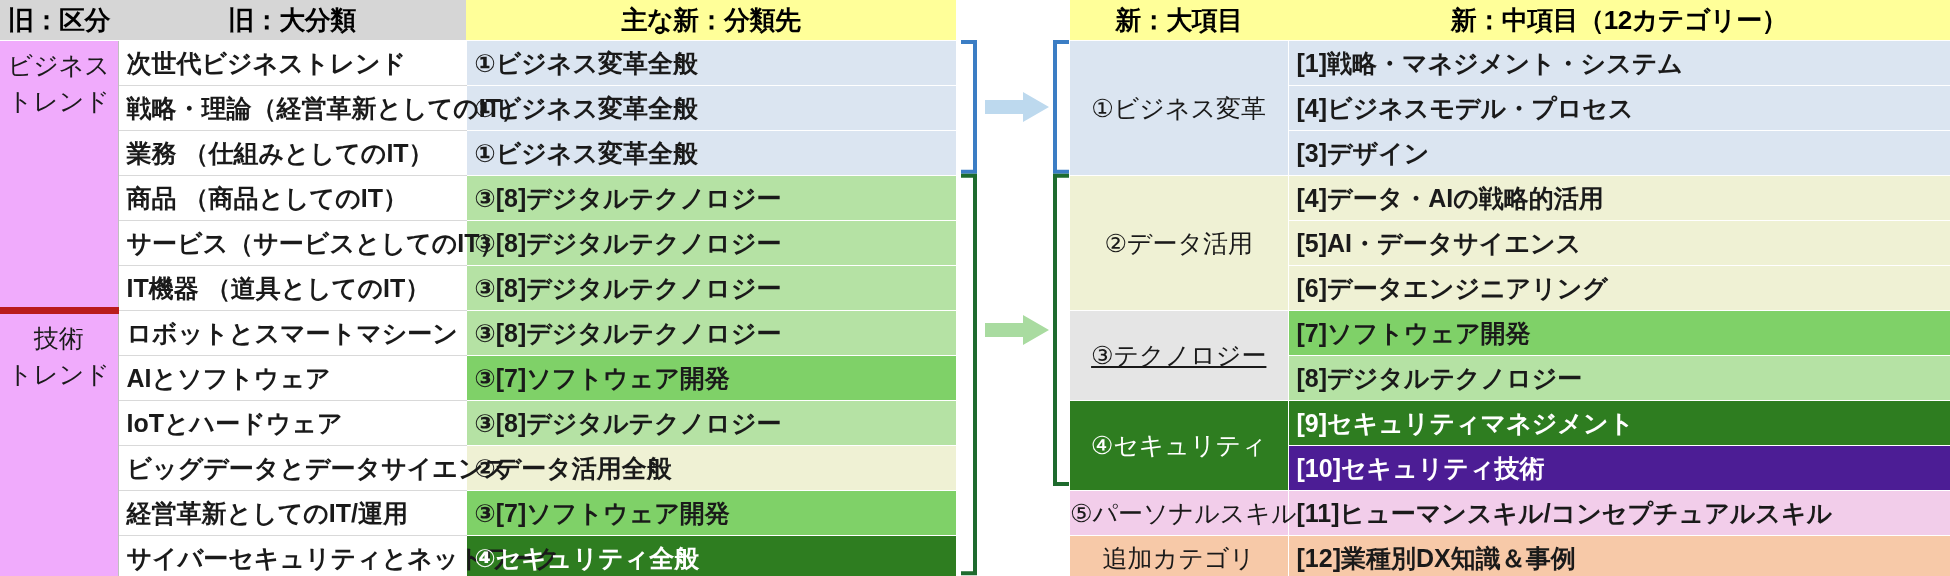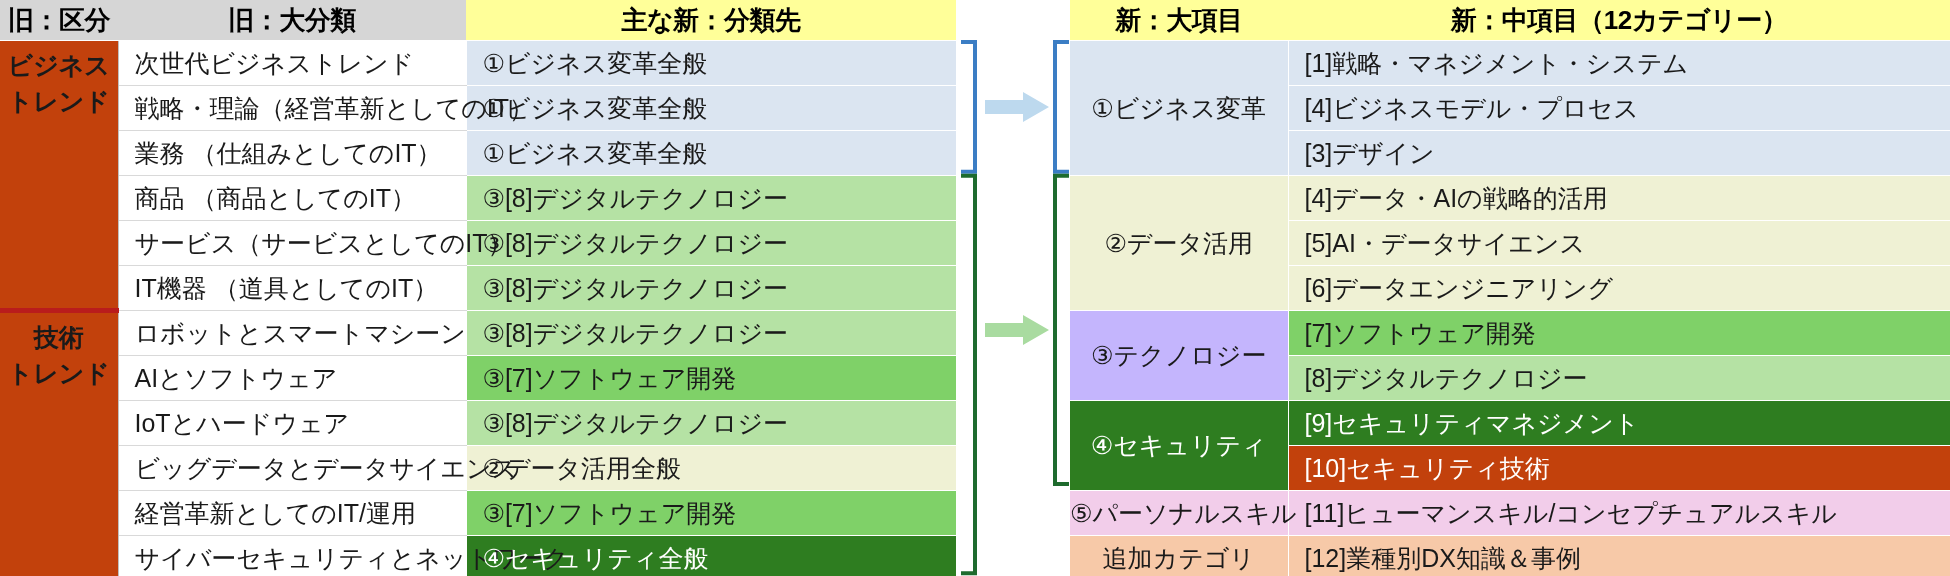--- a/index.html
+++ b/index.html
@@ -25,39 +25,38 @@
   }
   .hdr-grey{background:#d6d6d6;border-bottom:1px solid #ffffff;}
   .hdr-yellow{background:#ffff99;border-bottom:1px solid #ffffff;}
 
   .cell{
     font-size:25px;
     color:#1a1a1a;
     height:44px;
     white-space:nowrap;
   }
-  .cell-pad{padding-left:16px;}
+  .cell-pad{padding-left:8px;font-weight:bold;}
 
   
   #left-table{position:absolute;left:0;top:0;width:956px;}
   #left-table col.c1{width:118px;}
   #left-table col.c2{width:348px;}
   #left-table col.c3{width:490px;}
 
   .lt-kubun{
-    background:#c2410c;
+    background:#f0abfc;
     text-align:center;
     font-size:25px;
     color:#1a1a1a;
     line-height:1.45;
     border-right:1px solid #bfbfbf;
-    border-bottom:5px solid #b91c1c;
+    border-bottom:7px solid #b91c1c;
     vertical-align:top;
     padding-top:6px;
-    font-weight:bold;
   }
   .lt-daibunrui{
     background:#ffffff;
     border-bottom:1px solid #d9d9d9;
     border-right:1px solid #ffffff;
   }
   .lt-bunruisaki{
     border-bottom:1px solid #ffffff;
   }
 
@@ -178,32 +177,32 @@
           <td class="cell rt-dai" rowspan="3" style="background: rgb(239, 241, 212);">②データ活用</td>
           <td class="cell cell-pad rt-chu" style="background: rgb(239, 241, 212);">[4]データ・AIの戦略的活用</td>
         </tr>
         <tr style="height: 44.6px;">
           <td class="cell cell-pad rt-chu" style="background: rgb(239, 241, 212);">[5]AI・データサイエンス</td>
         </tr>
         <tr style="height: 44.6px;">
           <td class="cell cell-pad rt-chu" style="background: rgb(239, 241, 212);">[6]データエンジニアリング</td>
         </tr>
         <tr style="height: 44.6px;">
-          <td class="cell rt-dai" rowspan="2" style="background: #c4b5fd;">③テクノロジー</td>
+          <td class="cell rt-dai" rowspan="2" style="background: #e5e5e5; text-decoration: underline;">③テクノロジー</td>
           <td class="cell cell-pad rt-chu" style="background: rgb(127, 209, 104);">[7]ソフトウェア開発</td>
         </tr>
         <tr style="height: 44.6px;">
           <td class="cell cell-pad rt-chu" style="background: rgb(181, 226, 164);">[8]デジタルテクノロジー</td>
         </tr>
         <tr style="height: 44.6px;">
           <td class="cell rt-dai onDark" rowspan="2" style="background: rgb(46, 125, 32); margin-top: 12px;">④セキュリティ</td>
           <td class="cell cell-pad rt-chu onDark" style="background: rgb(46, 125, 32);">[9]セキュリティマネジメント</td>
         </tr>
         <tr style="height: 44.6px;">
-          <td class="cell cell-pad rt-chu onDark" style="background: #c2410c;">[10]セキュリティ技術</td>
+          <td class="cell cell-pad rt-chu onDark" style="background: #4c1d95;">[10]セキュリティ技術</td>
         </tr>
         <tr style="height: 44.6px;">
           <td class="cell rt-dai" rowspan="1" style="background: rgb(242, 205, 234);">⑤パーソナルスキル</td>
           <td class="cell cell-pad rt-chu" style="background: rgb(242, 205, 234);">[11]ヒューマンスキル/コンセプチュアルスキル</td>
         </tr>
         <tr style="height: 44.6px;">
           <td class="cell rt-dai" rowspan="1" style="background: rgb(247, 201, 168);">追加カテゴリ</td>
           <td class="cell cell-pad rt-chu" style="background: rgb(247, 201, 168);">[12]業種別DX知識＆事例</td>
         </tr>
       </tbody>

